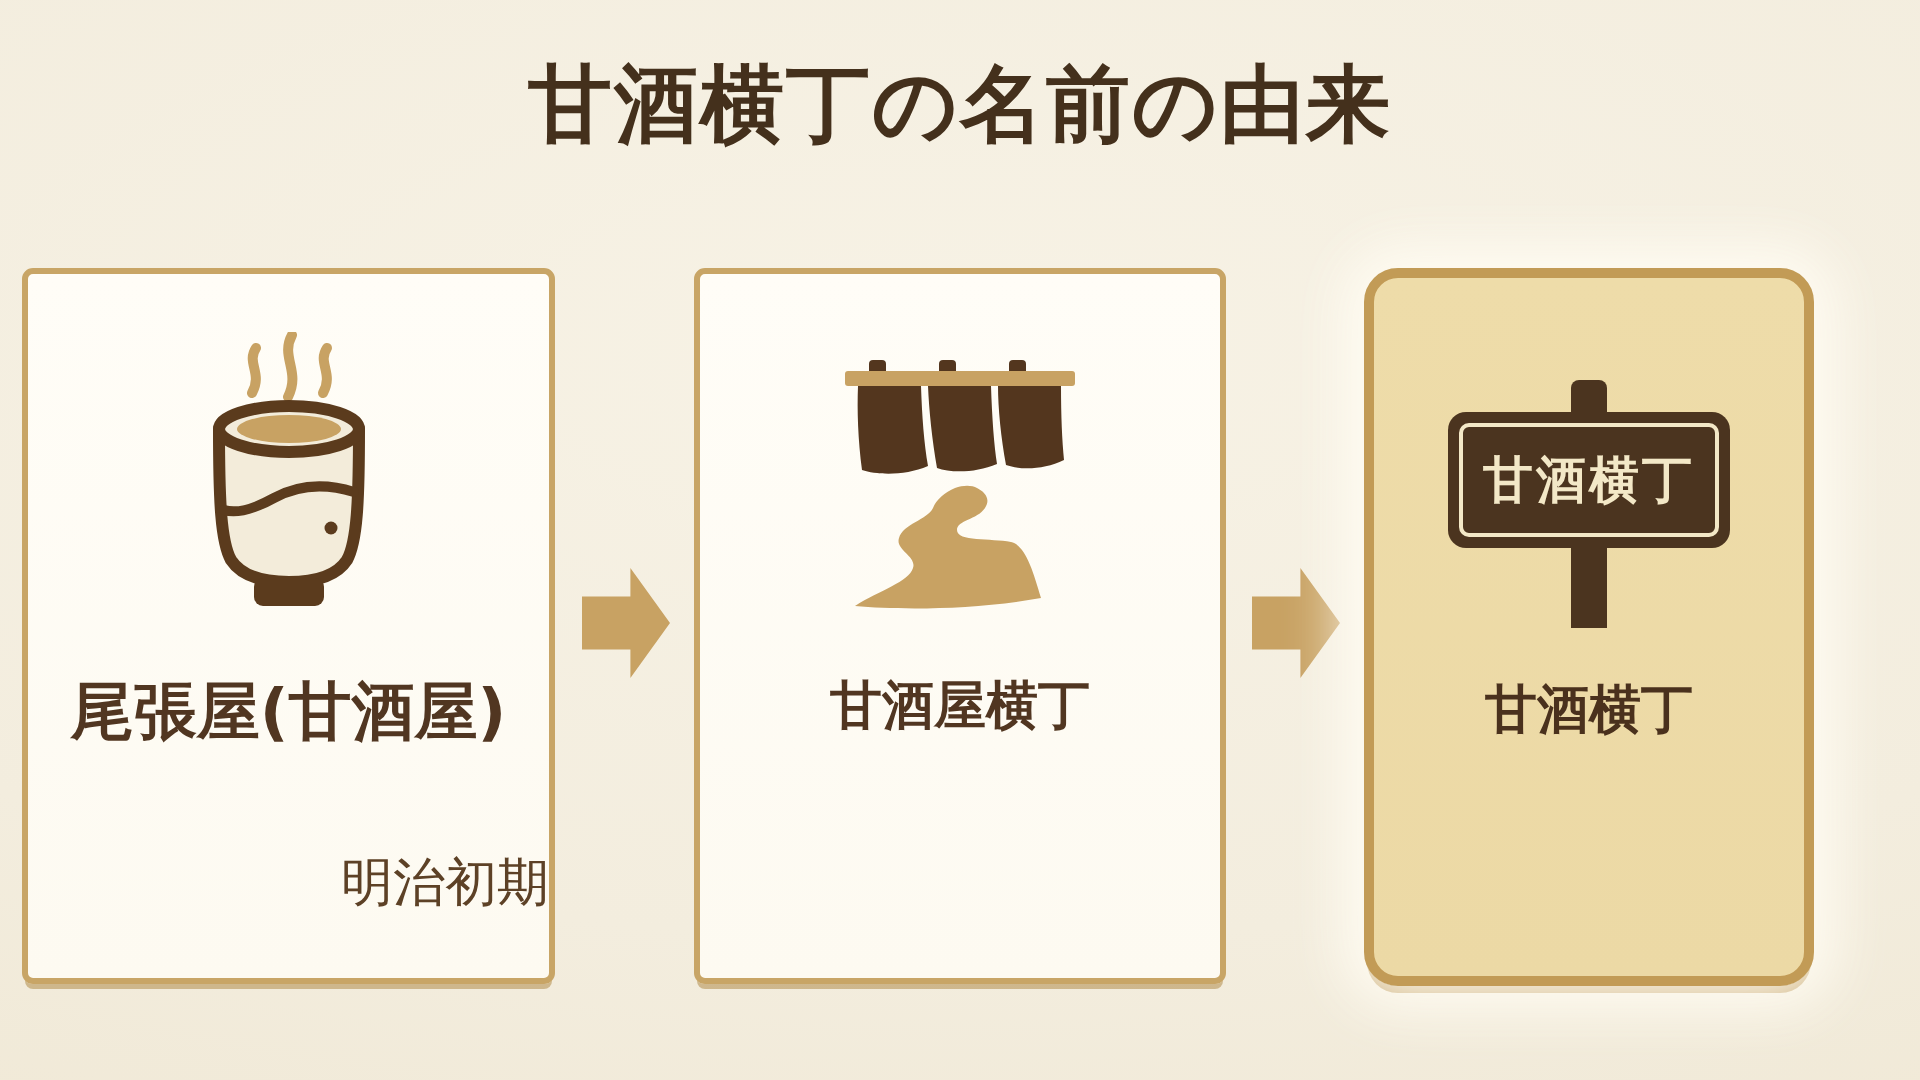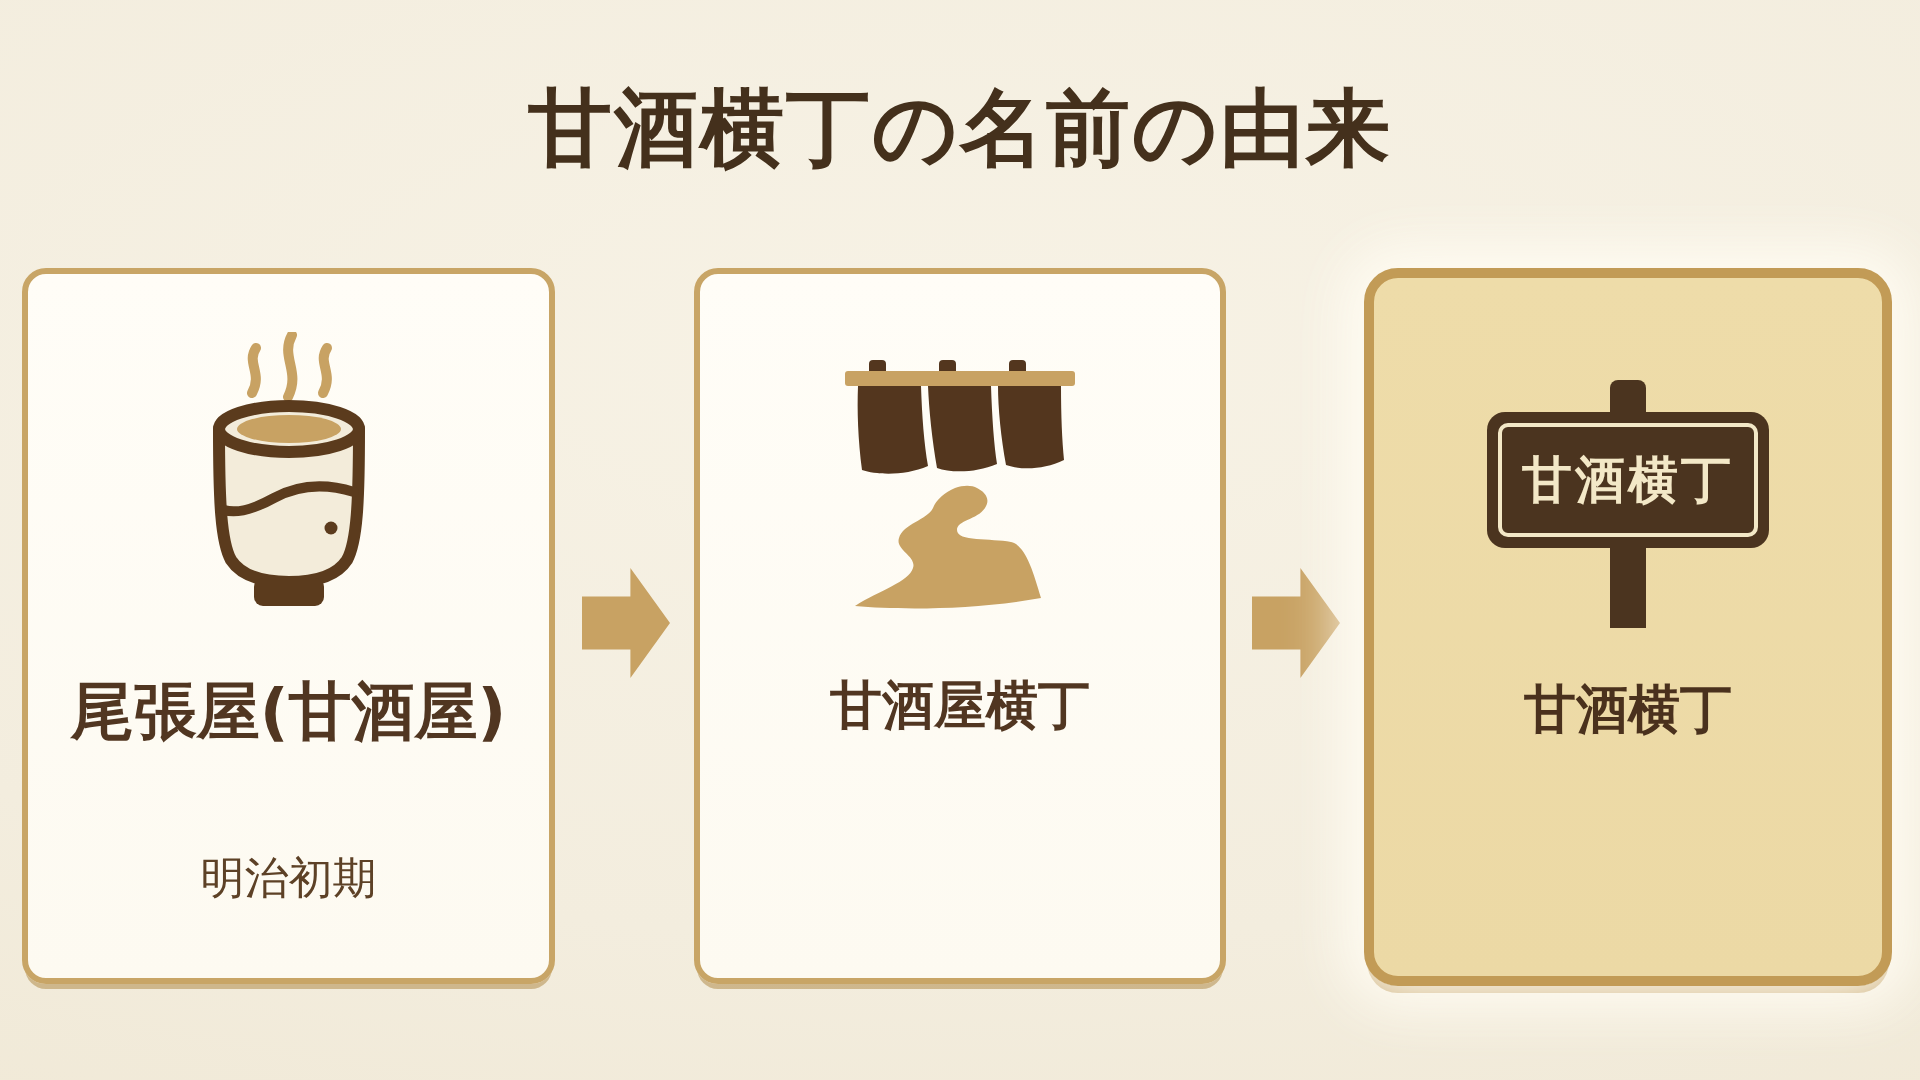--- a/index.html
+++ b/index.html
@@ -10,32 +10,32 @@
   }
   *{margin:0;padding:0;box-sizing:border-box;}
   html,body{width:1920px;height:1080px;overflow:hidden;}
   body{font-family:"DejaVu Sans",sans-serif;}
   .canvas{
     position:relative;width:1920px;height:1080px;
     background:radial-gradient(130% 95% at 50% 32%, #f7f2e5 0%, var(--page-bg) 58%, #efe7d3 100%);
   }
   .page-title{
     position:absolute;top:58px;left:0;width:1920px;text-align:center;
-    font-size:84px;font-weight:900;color:var(--heading-brown);letter-spacing:2px;line-height:1.1;margin-top:24px;
+    font-size:84px;font-weight:900;color:var(--heading-brown);letter-spacing:2px;line-height:1.1;
   }
   .card{
     position:absolute;top:268px;width:533px;height:716px;
     background:linear-gradient(180deg,var(--card-bg) 0%,#fdfaf1 100%);
-    border:6px solid var(--card-border);border-radius:24px;
+    border:6px solid var(--card-border);border-radius:11px;
     box-shadow:0 8px 0 -3px rgba(176,140,74,0.55);
   }
   .card-1{left:22px;}
   .card-2{left:694px;width:532px;}
   .card-3{
-    left:1364px;width:528px;height:718px;
+    left:1364px;width:450px;height:718px;
     background:linear-gradient(180deg,#eedca9 0%,var(--highlight-card-bg) 100%);
     border:10px solid var(--highlight-card-border);border-radius:34px;
     box-shadow:0 0 55px 22px rgba(255,252,242,0.95), 0 10px 0 -3px #b8914c;
   }
   .card-icon{position:absolute;left:50%;transform:translateX(-50%);}
   .cup-icon{top:58px;width:170px;height:275px;}
   .noren-icon{top:86px;width:230px;height:260px;}
   .sign-icon{top:102px;display:flex;flex-direction:column;align-items:center;}
   .sign-post-top{width:36px;height:32px;background:var(--sign-brown);border-radius:8px 8px 0 0;}
   .sign-board{
@@ -48,22 +48,22 @@
   }
   .sign-text{font-size:50px;font-weight:800;color:var(--sign-cream);letter-spacing:3px;line-height:1;}
   .sign-post-bottom{width:36px;height:80px;background:var(--sign-brown);}
   .card-title{
     position:absolute;top:402px;left:0;width:100%;text-align:center;
     font-weight:900;color:var(--title-brown);line-height:1.15;font-size:52px;
   }
   .card-1 .card-title{font-size:63px;}
   .card-3 .card-title{color:#4a311d;}
   .card-subtitle{
-    position:absolute;top:580px;left:0;width:100%;text-align:center;
-    font-size:44px;font-weight:400;color:var(--subtitle-brown);line-height:1.1;
+    position:absolute;top:580px;left:0;width:100%;text-align:right;
+    font-size:52px;font-weight:400;color:var(--subtitle-brown);line-height:1.1;
   }
   .arrow{
     position:absolute;top:568px;width:88px;height:110px;background:var(--accent-tan);
     clip-path:polygon(0 26%,55% 26%,55% 0,100% 50%,55% 100%,55% 74%,0 74%);
   }
   .arrow-1{left:582px;}
   .arrow-2{left:1252px;}
 </style>
 </head>
 <body>

